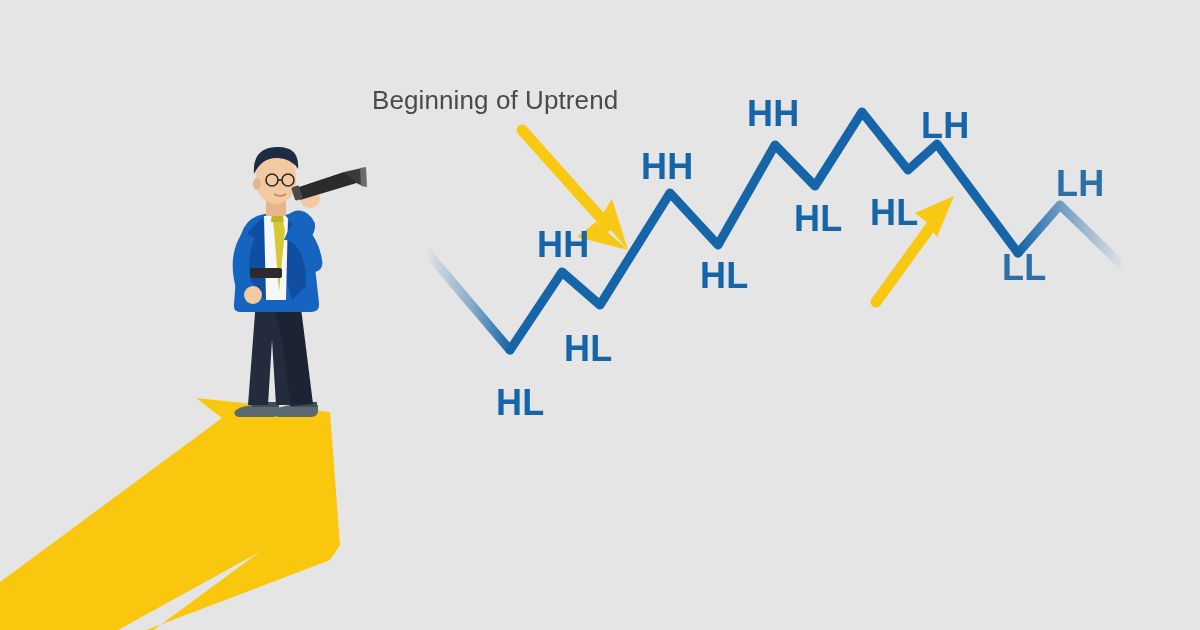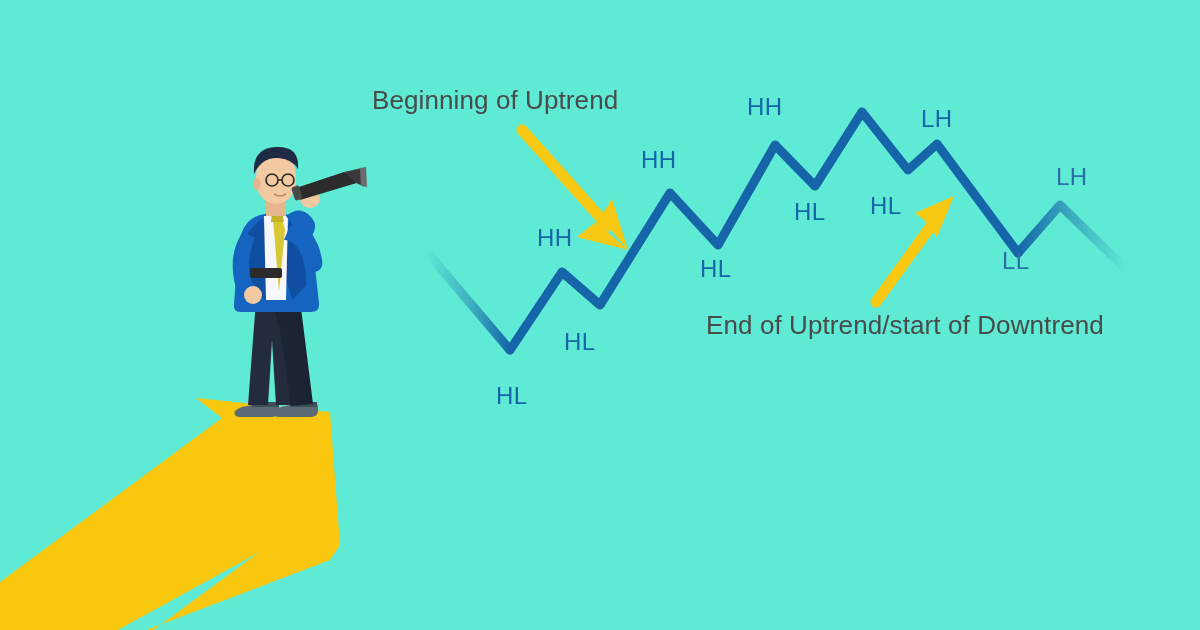--- a/index.html
+++ b/index.html
@@ -7,21 +7,21 @@
     padding: 0;
     background: #ffffff;
   }
   body {
     font-family: "Liberation Sans", sans-serif;
   }
   #stage {
     position: relative;
     width: 1200px;
     height: 630px;
-    background: #5eead4;
+    background: #e5e5e5;
     overflow: hidden;
   }
   #scene {
     position: absolute;
     left: 0;
     top: 0;
     width: 1200px;
     height: 630px;
   }
   .anno {
@@ -29,23 +29,23 @@
     white-space: nowrap;
     pointer-events: none;
   }
   .caption {
     font-size: 26px;
     color: #4a4a4a;
     font-weight: 400;
     letter-spacing: 0.1px;
   }
   .swing-label {
-    font-size: 24px;
+    font-size: 36px;
     color: #1565a8;
-    font-weight: 400;
+    font-weight: 700;
     letter-spacing: 0.3px;
   }
   .swing-label.faded {
     color: #2b6ea8;
   }
 </style>
 </head>
 <body>
 
 <div id="stage">
@@ -165,21 +165,20 @@
 
     <g>
       <path d="M 876 302 L 934 222" stroke="#f9c813" stroke-width="11" stroke-linecap="round" fill="none"></path>
       <path d="M 954 196 L 915 213 L 932 226 Z" fill="#f9c813"></path>
       <path d="M 954 196 L 937 237 L 924 219 Z" fill="#f9c813"></path>
     </g>
   </svg>
 
   <div class="anno caption" style="left:372px; top:85px;">Beginning of Uptrend</div>
 
-  <div class="anno caption" style="left:706px; top:310px;">End of Uptrend/start of Downtrend</div>
 
   <div class="anno swing-label" style="left:496px; top:382px;">HL</div>
 
   <div class="anno swing-label" style="left:537px; top:224px;">HH</div>
 
   <div class="anno swing-label" style="left:564px; top:328px;">HL</div>
 
   <div class="anno swing-label" style="left:641px; top:146px;">HH</div>
 
   <div class="anno swing-label" style="left:700px; top:255px;">HL</div>

